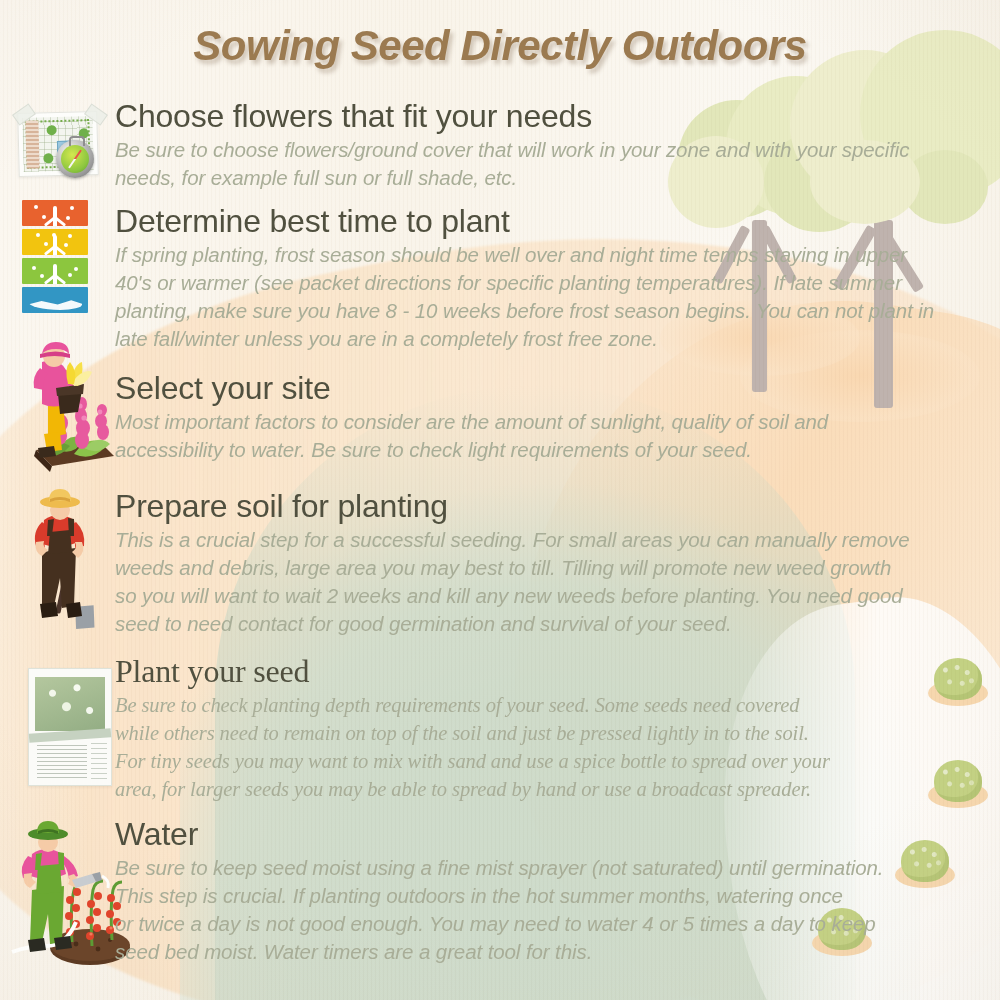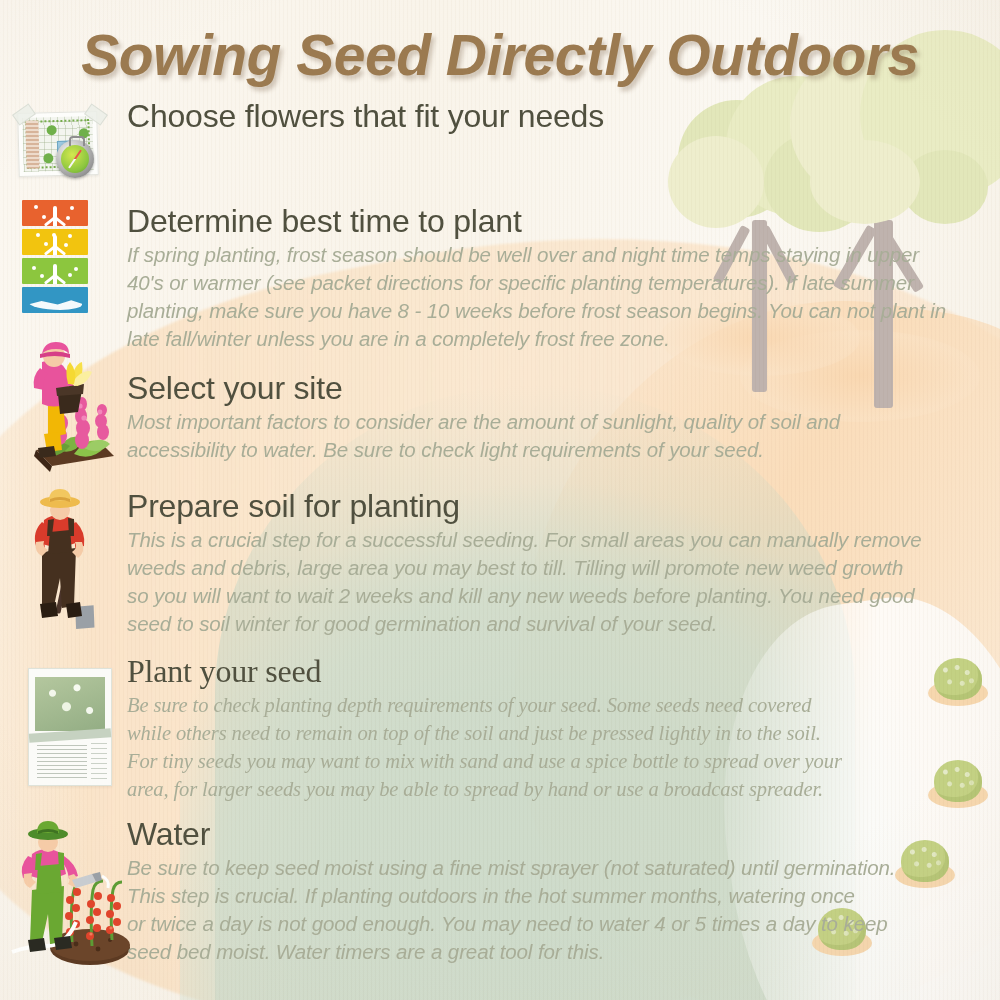--- a/index.html
+++ b/index.html
@@ -100,31 +100,31 @@
       radial-gradient(circle at 48% 18%, rgba(255,255,255,.5) 0 2px, transparent 3px),
       radial-gradient(circle at 72% 32%, rgba(255,255,255,.5) 0 2px, transparent 3px),
       radial-gradient(circle at 30% 58%, rgba(255,255,255,.45) 0 2px, transparent 3px),
       radial-gradient(circle at 60% 62%, rgba(255,255,255,.45) 0 2px, transparent 3px),
       radial-gradient(circle at 82% 55%, rgba(255,255,255,.4) 0 2px, transparent 3px);
   }
 
   
   .title{
     position:absolute;left:0;right:0;top:22px;text-align:center;
-    font-size:57px;font-weight:bold;font-style:italic;
+    font-size:42px;font-weight:bold;font-style:italic;
     letter-spacing:-0.5px;
     color:#9b7a50;
     text-shadow:3px 4px 4px rgba(120,96,70,.32);
     white-space:nowrap;
     z-index:6;
   }
 
   
   .content{position:absolute;left:0;top:0;width:1000px;height:1000px;z-index:5;}
-  .section{position:absolute;left:127px;}
+  .section{position:absolute;left:115px;}
   .sec-head{
     font-size:32px;color:#50503f;font-weight:400;line-height:1.05;
     letter-spacing:-.2px;
   }
   .sec-body{
     font-size:20.5px;font-style:italic;color:#a8ad97;
     line-height:1.38;letter-spacing:-.1px;
     margin-top:2px;
   }
   .sec-body .ln{display:block;white-space:nowrap;}
@@ -476,20 +476,24 @@
       <ellipse cx="38" cy="22" rx="20" ry="6" fill="#4e8c2b"></ellipse>
       <path d="M27 21 q0 -12 11 -12 q11 0 11 12 Z" fill="#6aa832"></path>
       <path d="M28 19 q10 -4 20 0 l0 3 q-10 -4 -20 0Z" fill="#3f7322"></path>
     </svg>
   </div>
 
   <div class="content">
 
     <div class="section" style="top:100px;width:860px;">
       <div class="sec-head">Choose flowers that fit your needs</div>
+      <div class="sec-body">
+        <span class="ln">Be sure to choose flowers/ground cover  that will work in your zone and with your specific</span>
+        <span class="ln">needs, for example full sun or full shade, etc.</span>
+      </div>
     </div>
 
     <div class="section" style="top:205px;width:860px;">
       <div class="sec-head">Determine best time to plant</div>
       <div class="sec-body">
         <span class="ln">If spring planting, frost season should be well over and  night time temps staying in upper</span>
         <span class="ln">40's or warmer (see packet directions for specific planting temperatures). If late summer</span>
         <span class="ln">planting, make sure you have 8 - 10 weeks before frost season begins. You can not plant in</span>
         <span class="ln">late fall/winter unless you are in a completely frost free zone.</span>
       </div>
@@ -502,21 +506,21 @@
         <span class="ln">accessibility to water. Be sure to check light  requirements of your seed.</span>
       </div>
     </div>
 
     <div class="section" style="top:490px;width:870px;">
       <div class="sec-head">Prepare soil for planting</div>
       <div class="sec-body">
         <span class="ln">This is a crucial step for a successful seeding. For small areas you can manually remove</span>
         <span class="ln">weeds and debris, large area you may best to till. Tilling will promote new weed growth</span>
         <span class="ln">so you will want to wait 2 weeks and kill any new weeds before planting. You need good</span>
-        <span class="ln">seed to soil winter for good germination and survival of your seed.</span>
+        <span class="ln">seed to need contact for good germination and survival of your seed.</span>
       </div>
     </div>
 
     <div class="section" style="top:655px;width:880px;font-family:Liberation Serif, serif;">
       <div class="sec-head">Plant your seed</div>
       <div class="sec-body">
         <span class="ln">Be sure to check planting depth requirements of  your seed.  Some seeds need covered</span>
         <span class="ln">while others need to remain on top of the soil and just be pressed lightly in to the  soil.</span>
         <span class="ln">For tiny seeds you may want to mix with sand and use a spice bottle to spread over your</span>
         <span class="ln">area, for larger seeds you may be able to spread by hand or use a broadcast spreader.</span>

